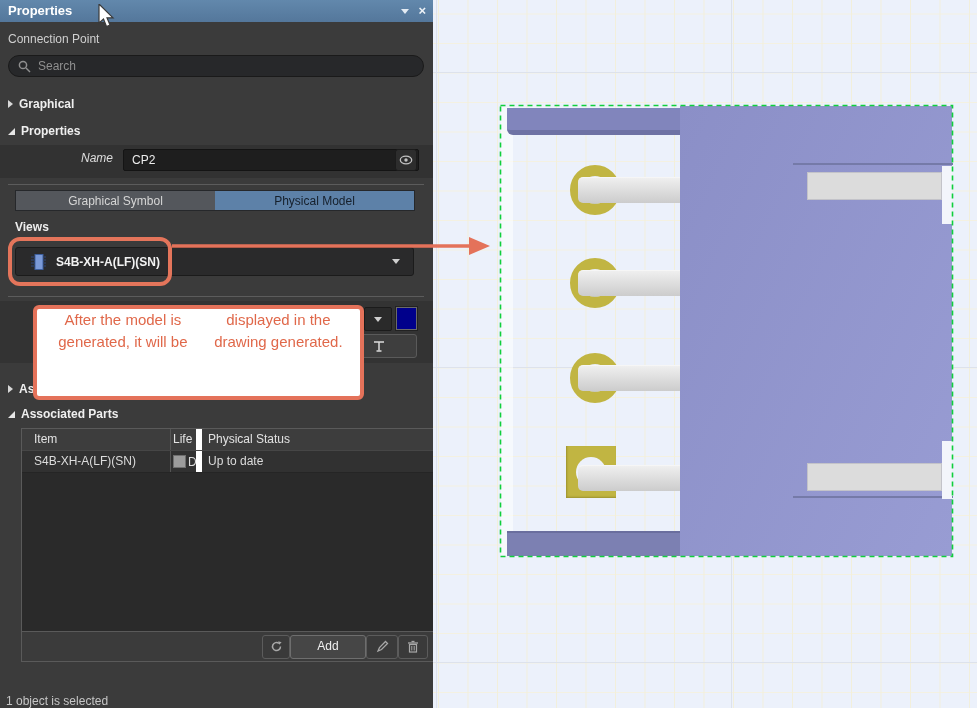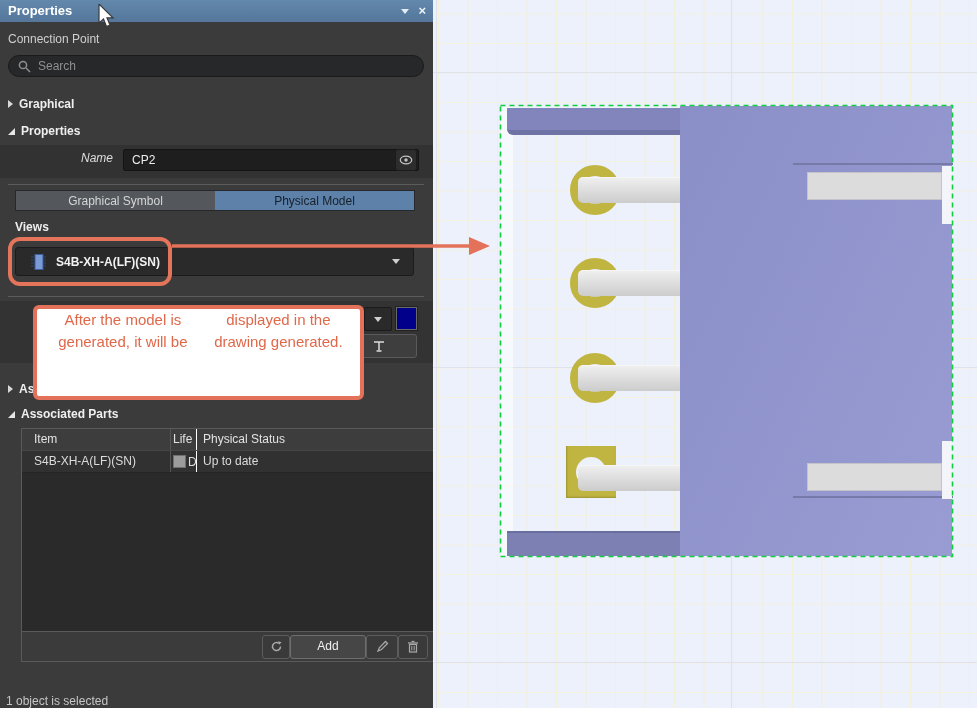--- a/index.html
+++ b/index.html
@@ -47,21 +47,21 @@
   .t-btn{left:340px;top:334px;width:77px;height:24px;background:#3e3e3e;border:1px solid #5a5a5a;
          border-radius:3px;display:flex;align-items:center;justify-content:center;}
   .callout{left:33px;top:305px;width:331px;height:95px;background:#fff;border:4px solid #e4725a;
            border-radius:6px;z-index:60;display:flex;flex-direction:row;justify-content:center;
            text-align:center;color:#e0684a;font-size:15px;line-height:22px;padding:0 6px;}
   .table-box{left:8px;top:428px;width:416px;height:234px;background:#2a2a2a;border:1px solid #5a5a5a;margin-left:13px;}
   .t-head{display:flex;height:21px;background:#3d3d3d;color:#e2e2e2;font-size:12px;line-height:21px;}
   .t-row{display:flex;height:21px;background:#313131;border-top:1px solid #464646;
          border-bottom:1px solid #252525;color:#dcdcdc;font-size:12px;line-height:20px;}
   .c-item{width:136px;padding-left:12px;border-right:1px solid #555;overflow:hidden;white-space:nowrap;}
-  .c-life{width:23px;border-right:1px solid #ffffff;overflow:hidden;white-space:nowrap;
+  .c-life{width:23px;border-right:6px solid #ffffff;overflow:hidden;white-space:nowrap;
           display:flex;align-items:center;gap:2px;padding-left:2px;}
   .c-rev{flex:1;padding-left:6px;}
   .chk{width:11px;height:11px;background:#9c9c9c;border:1px solid #6f6f6f;flex:0 0 auto;}
   .btn-bar{position:absolute;left:0;bottom:0;width:100%;height:30px;background:#3b3b3b;
            border-top:1px solid #5a5a5a;display:flex;align-items:center;justify-content:flex-end;
            gap:0;padding-right:8px;box-sizing:border-box;}
   .ico-btn{height:22px;background:#3a3a3a;border:1px solid #5c5c5c;border-radius:3px;
            display:flex;align-items:center;justify-content:center;}
   .add-btn{width:74px;height:22px;background:#464646;border:1px solid #6e6e6e;border-radius:3px;
            color:#f0f0f0;font-size:12px;text-align:center;line-height:21px;}

